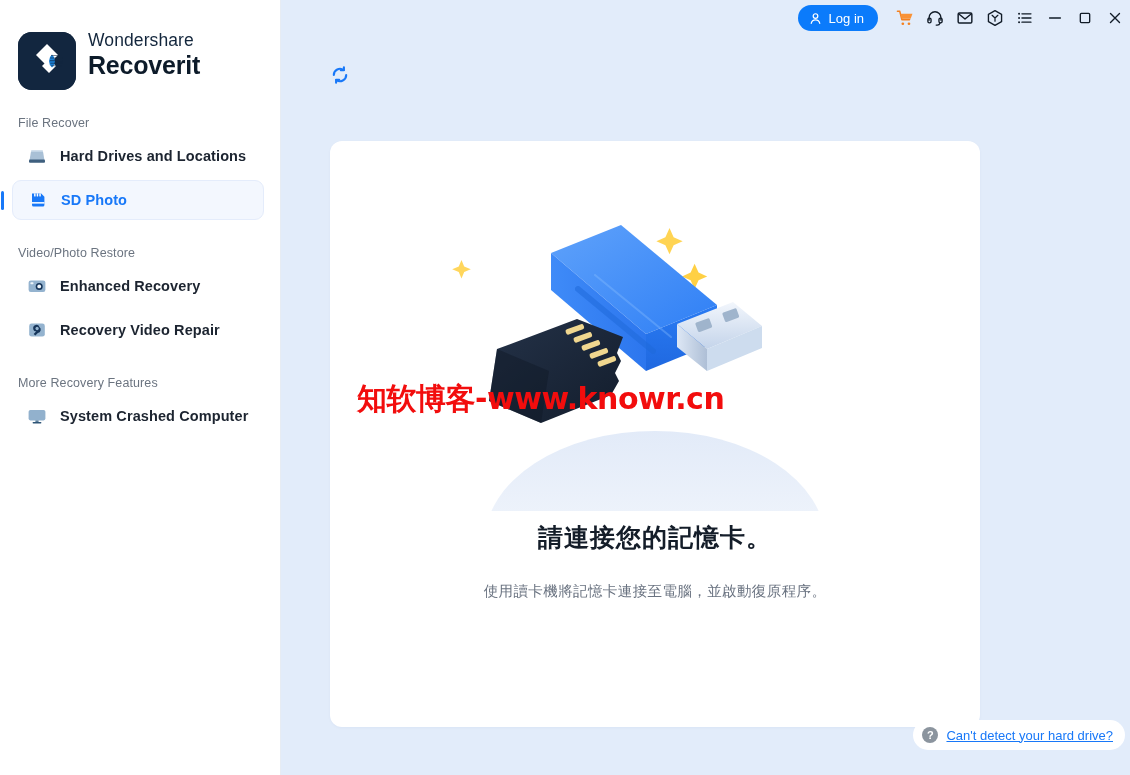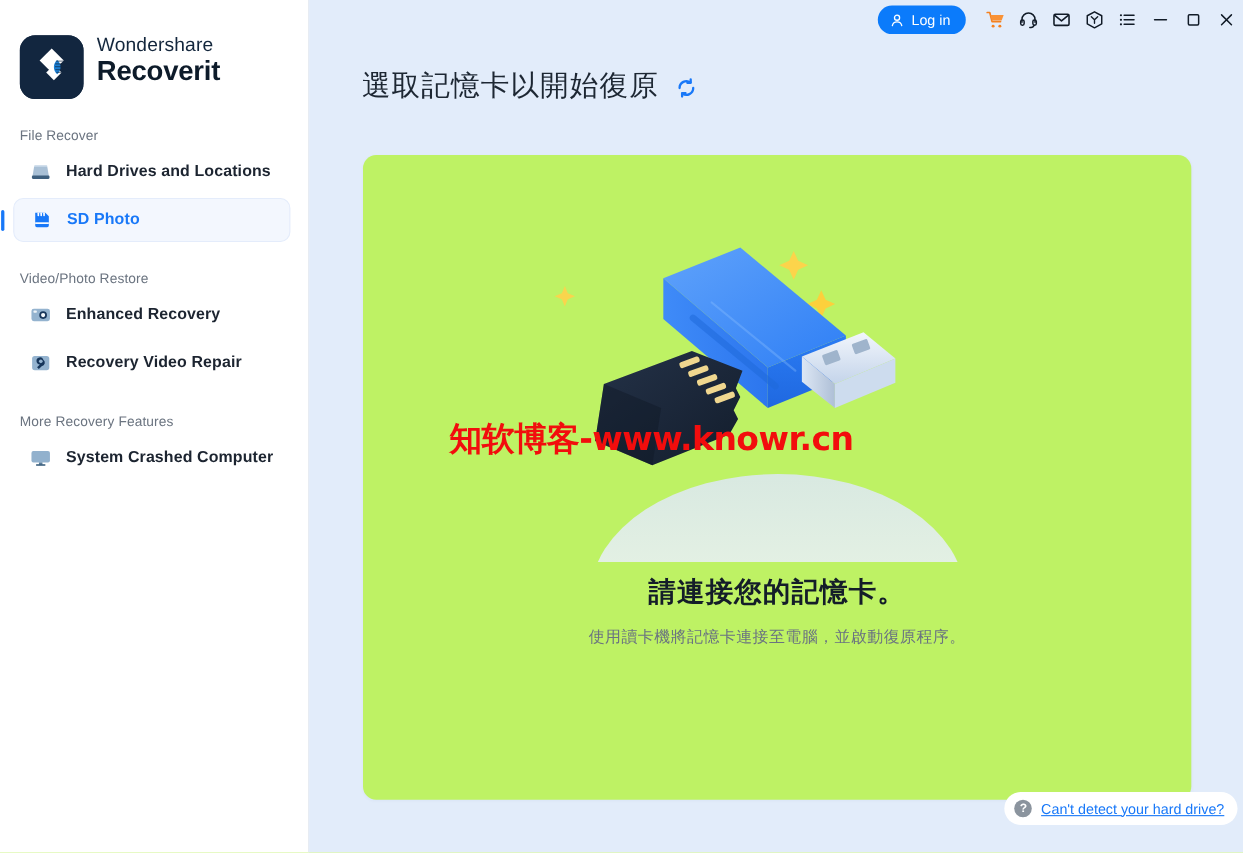--- a/index.html
+++ b/index.html
@@ -70,40 +70,40 @@
     position:absolute;left:48px;top:60px;
     display:flex;align-items:center;gap:14px;
   }
   .page-title .ttxt{
     font-size:26px;color:#1d2733;letter-spacing:1px;
     font-family:"DejaVu Sans","Liberation Sans",sans-serif;
   }
   .refresh-btn{width:22px;height:22px;cursor:pointer;display:block;margin-top:4px;}
 
   .card{
-    position:absolute;left:49px;top:141px;width:753px;height:586px;
-    background:#bef264;border-radius:12px;
+    position:absolute;left:49px;top:141px;width:650px;height:586px;
+    background:#ffffff;border-radius:12px;
     display:flex;flex-direction:column;align-items:center;
     box-shadow:0 1px 3px rgba(25,60,120,.04);
   }
   .illus{position:relative;width:420px;height:300px;margin-top:70px;}
   .illus svg{display:block;}
   .watermark{
     position:absolute;left:-88px;top:168px;width:580px;
     font-size:30px;font-weight:bold;color:#f20d0d;
     font-family:"DejaVu Sans","Liberation Sans",sans-serif;
     letter-spacing:-.5px;white-space:nowrap;pointer-events:none;
   }
   .headline{
     font-size:25px;color:#141d29;font-weight:bold;margin-top:10px;
     letter-spacing:1px;
     font-family:"DejaVu Sans","Liberation Sans",sans-serif;
   }
   .subline{
-    font-size:14.5px;color:#6a7381;margin-top:16px;letter-spacing:.4px;
+    font-size:14.5px;color:#6a7381;margin-top:28px;letter-spacing:.4px;
     font-family:"DejaVu Sans","Liberation Sans",sans-serif;
   }
 
   .help-pill{
     position:absolute;right:5px;bottom:25px;
     display:flex;align-items:center;gap:8px;
     background:#ffffff;border-radius:16px;height:30px;
     padding:0 12px 0 9px;cursor:pointer;
   }
   .help-q{
@@ -277,21 +277,20 @@
       </div>
 
       <div class="tb-icon">
         <svg width="18" height="18" viewBox="0 0 20 20">
           <path d="M5 5 L15 15 M15 5 L5 15" stroke="#111b27" stroke-width="1.5" stroke-linecap="round"></path>
         </svg>
       </div>
     </div>
 
     <div class="page-title">
-      <div class="ttxt">選取記憶卡以開始復原</div>
       <span class="refresh-btn">
         <svg width="22" height="22" viewBox="0 0 22 22">
           <path d="M17.2 11 a6.2 6.2 0 0 1 -9.9 5 M4.8 11 a6.2 6.2 0 0 1 9.9 -5" fill="none" stroke="#1878f8" stroke-width="2.1" stroke-linecap="round"></path>
           <path d="M14.9 3.2 L14.9 6.3 L11.8 6.3" fill="none" stroke="#1878f8" stroke-width="2.1" stroke-linecap="round" stroke-linejoin="round"></path>
           <path d="M7.1 18.8 L7.1 15.7 L10.2 15.7" fill="none" stroke="#1878f8" stroke-width="2.1" stroke-linecap="round" stroke-linejoin="round"></path>
         </svg>
       </span>
     </div>
 
     <div class="card">

